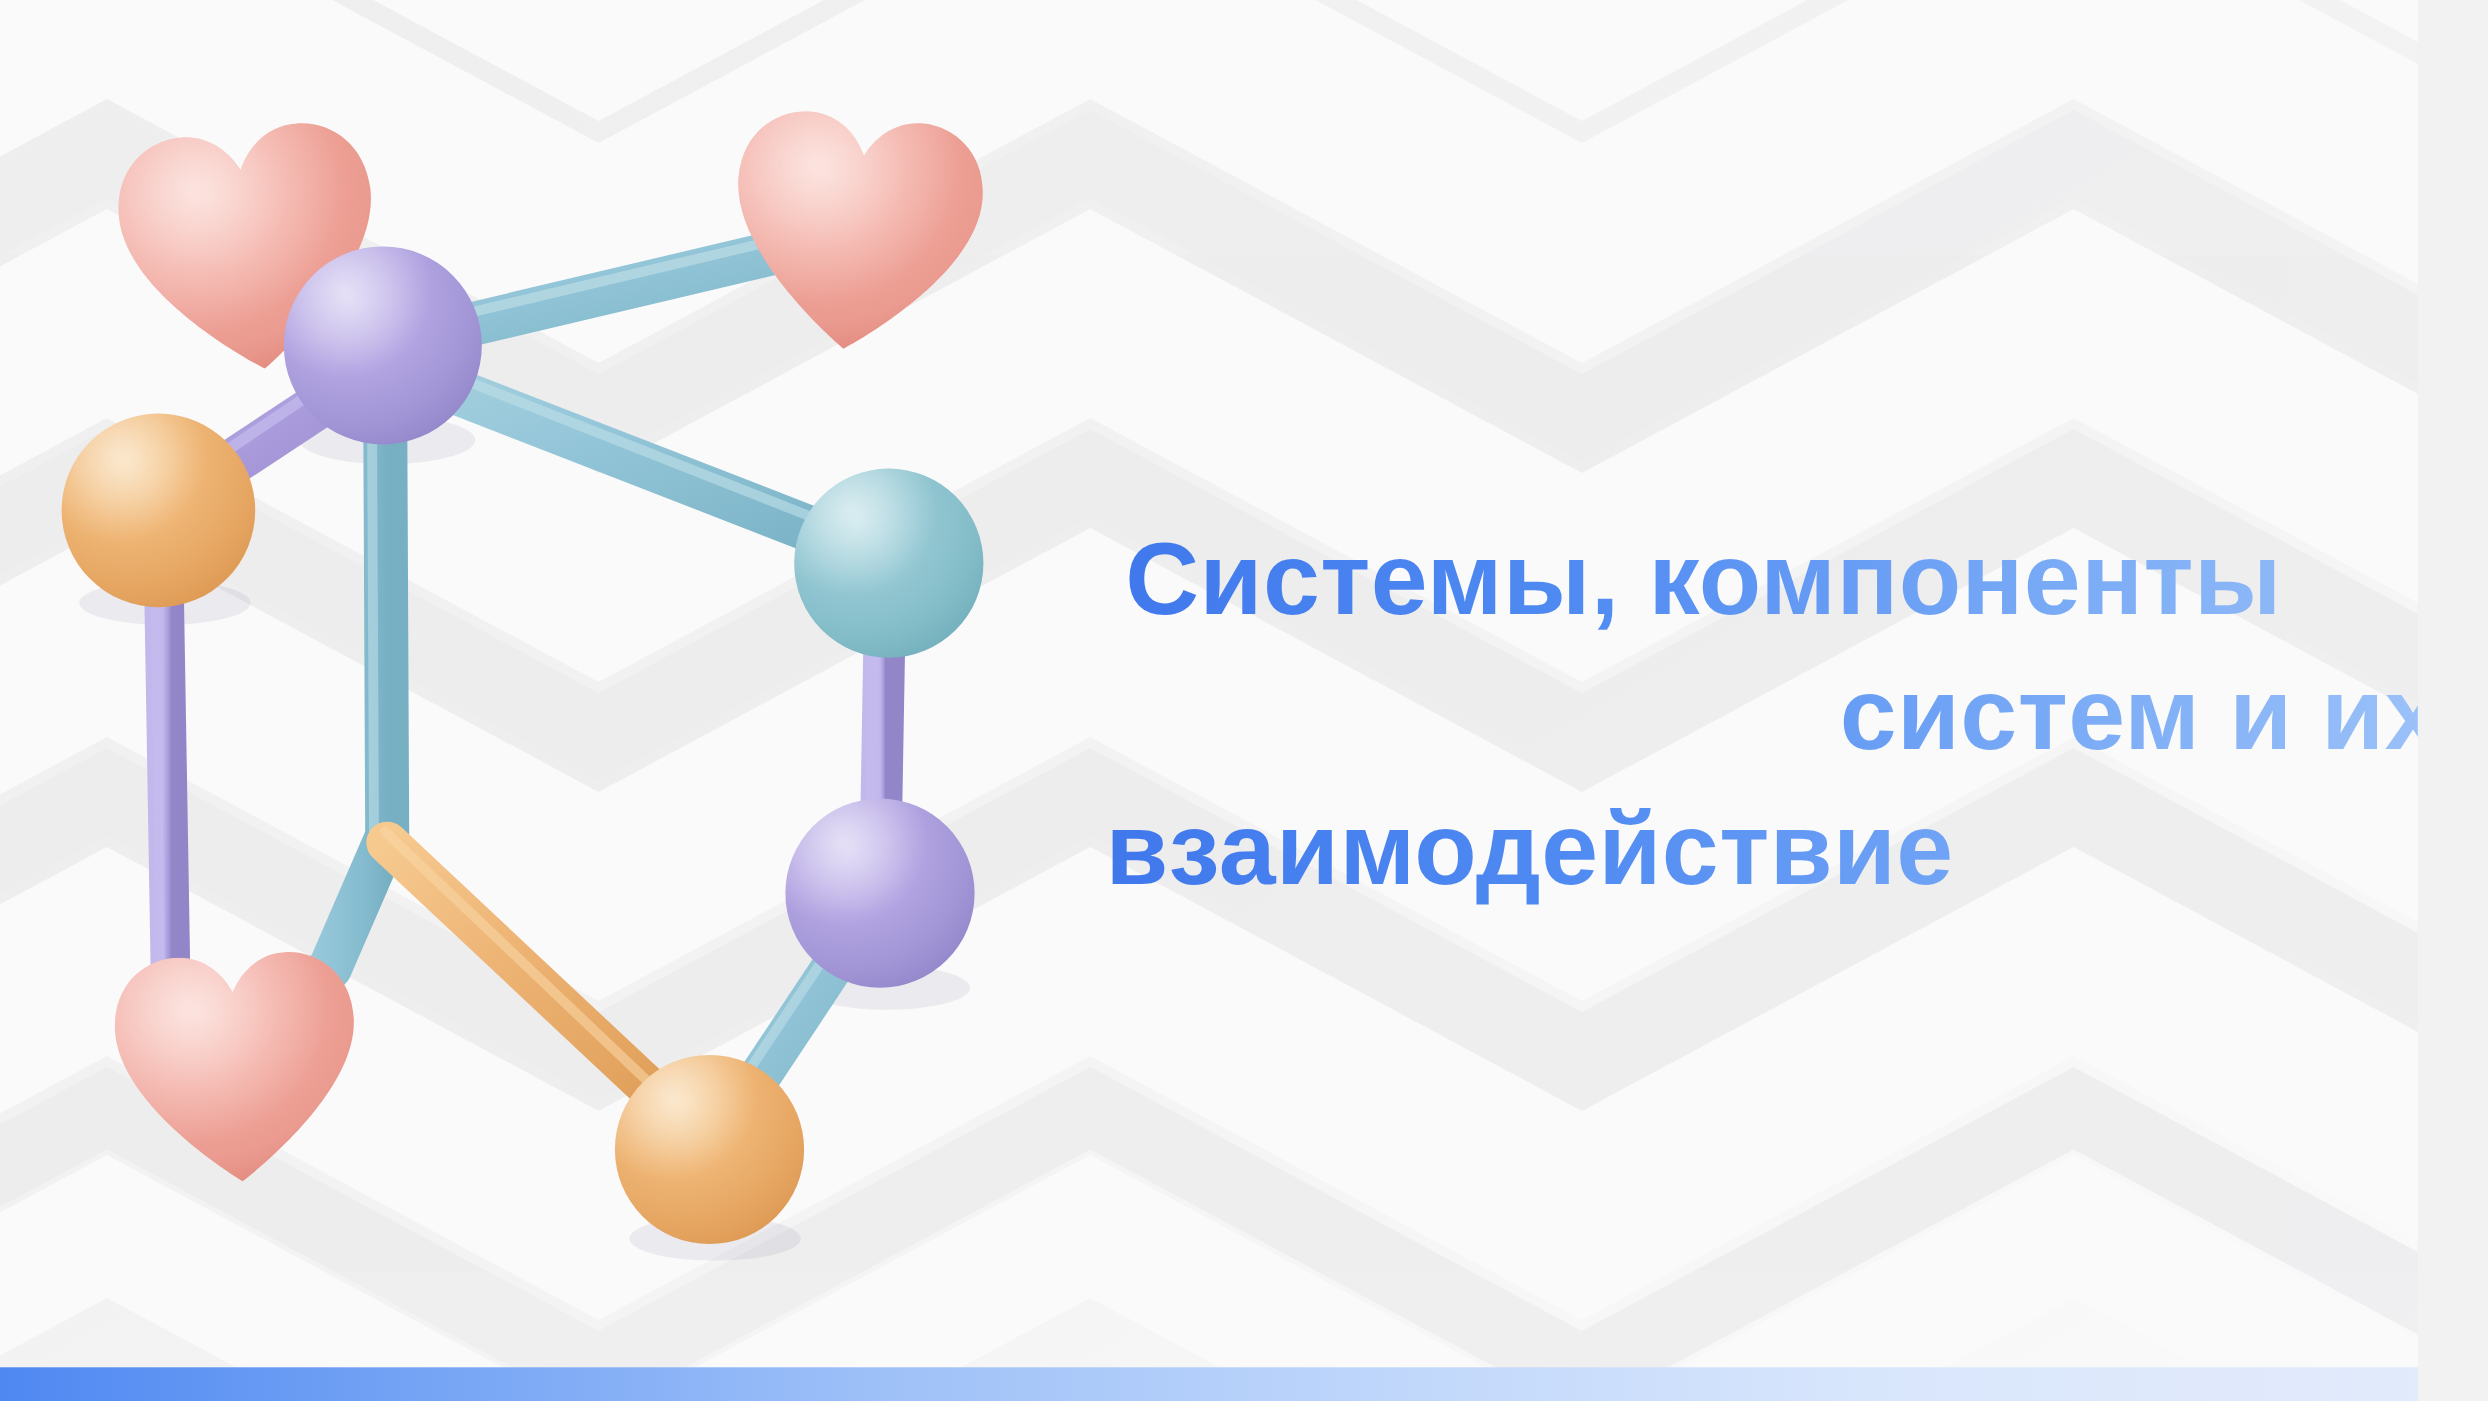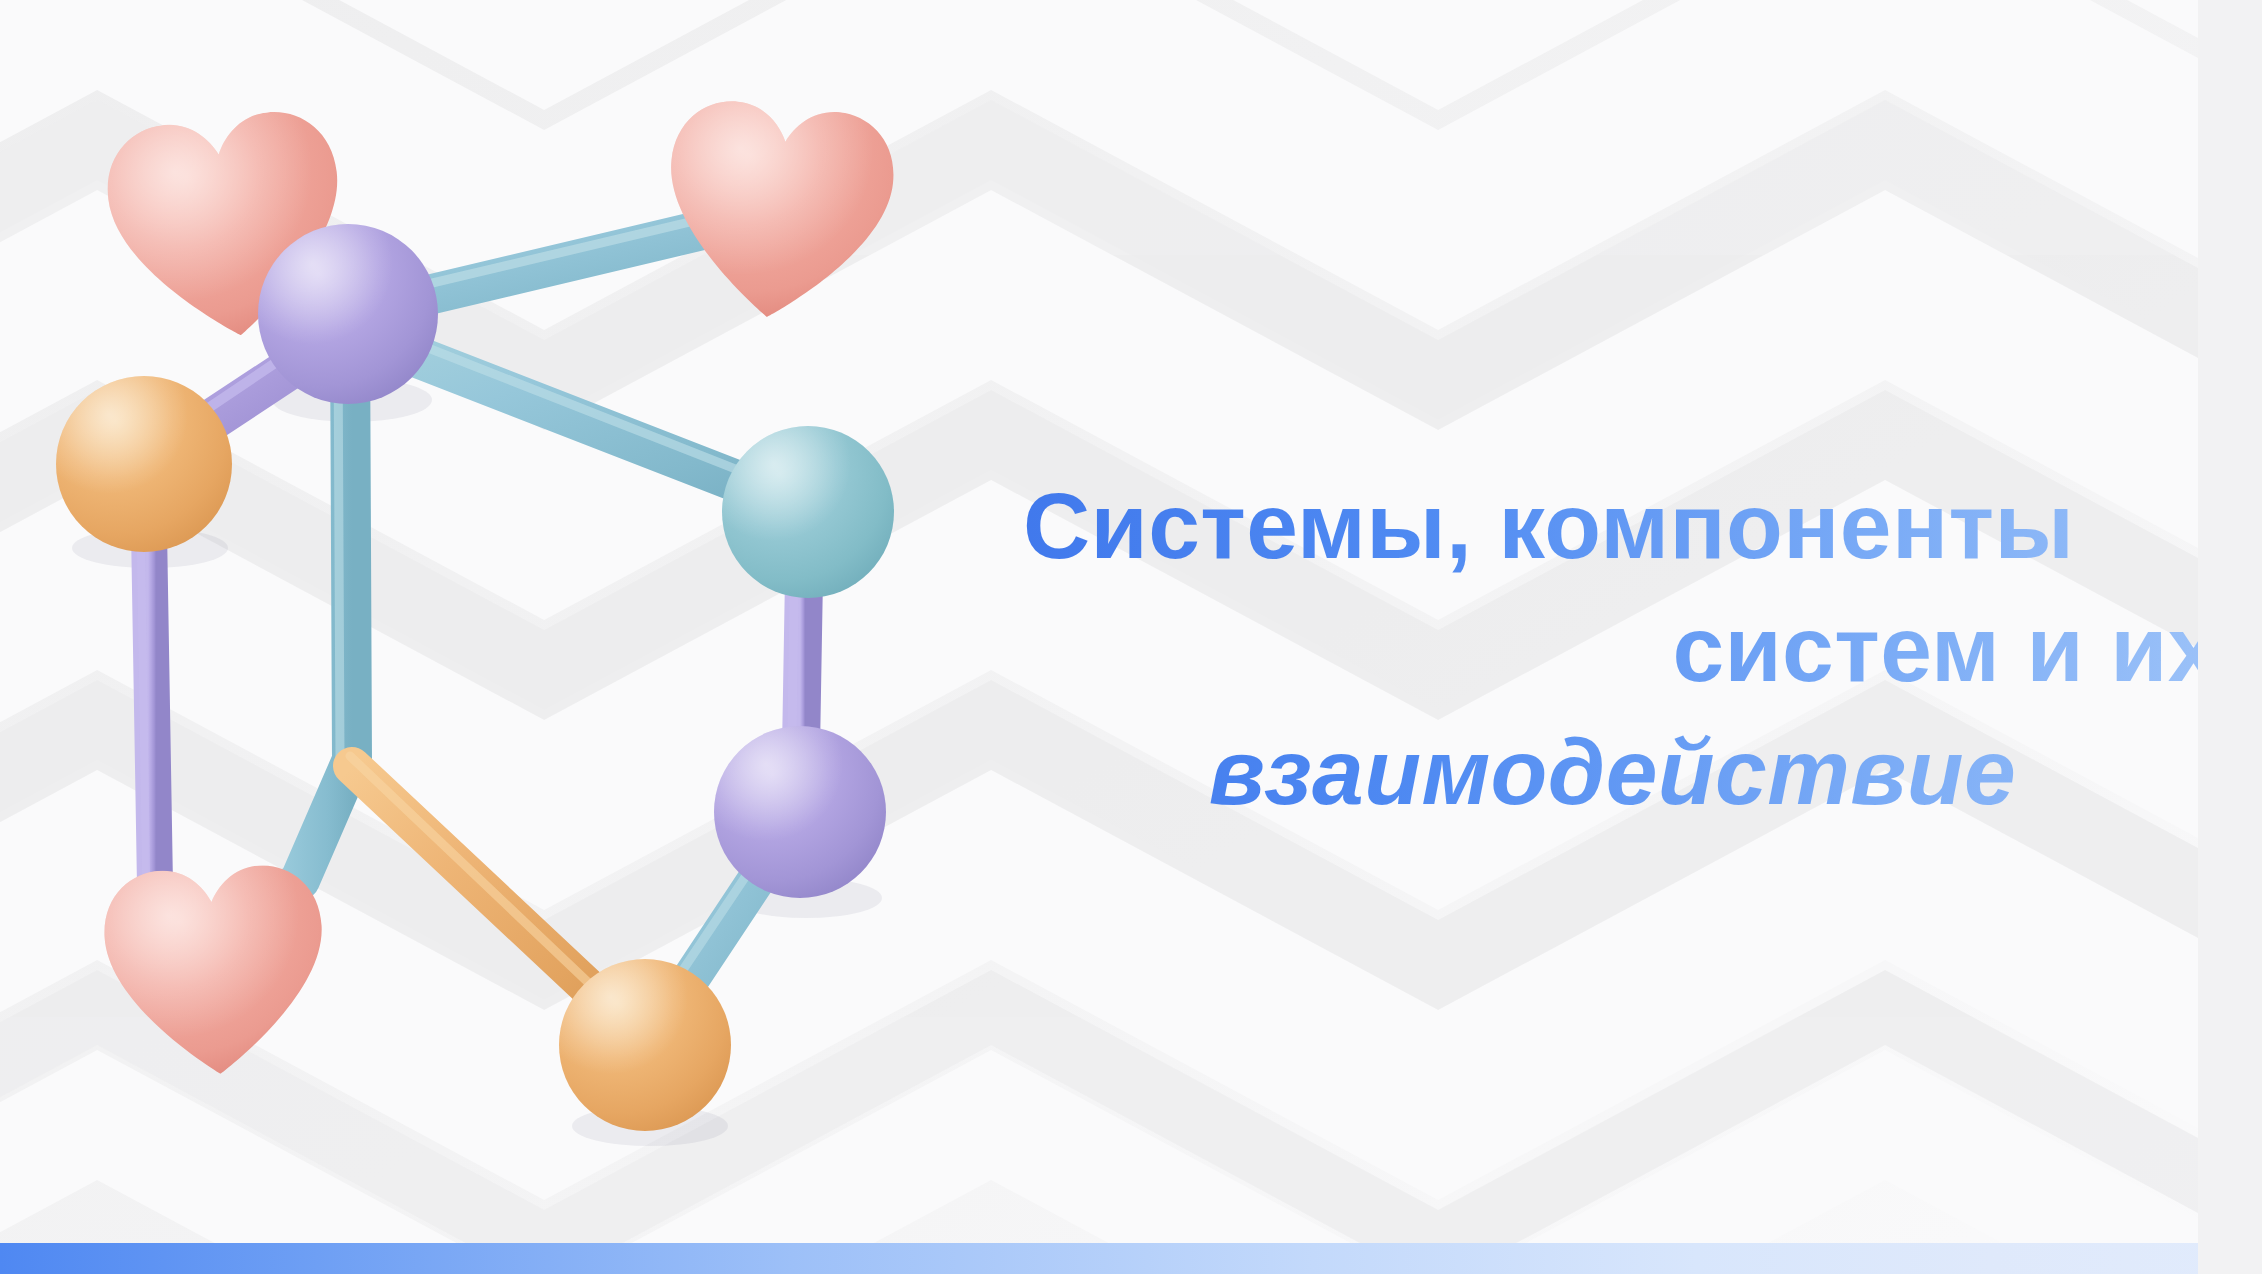--- a/index.html
+++ b/index.html
@@ -49,21 +49,21 @@
     letter-spacing:0.4px;
     white-space:nowrap;
     background:linear-gradient(90deg,#4078ec 0%, #4f8af2 34%, #7aabf6 72%, #9cc2f8 100%);
     -webkit-background-clip:text;
     background-clip:text;
     color:transparent;
     -webkit-text-fill-color:transparent;
   }
   .title-line.l1{ text-align:left; padding-left:18px;}
   .title-line.l2{ text-align:right;}
-  .title-line.l3{ text-align:center;font-style:italic;}
+  .title-line.l3{ text-align:left;}
 
   
   .footer-bar{
     position:absolute;
     left:0;
     bottom:0;
     width:2262px;
     height:31px;
     z-index:5;
     background:linear-gradient(90deg,#4f88f2 0%, #6e9ff4 14%, #9dc0f8 35%, #c3d9fb 58%, #d8e6fc 75%, #dfe9fb 88%, #e1ebfc 100%);

